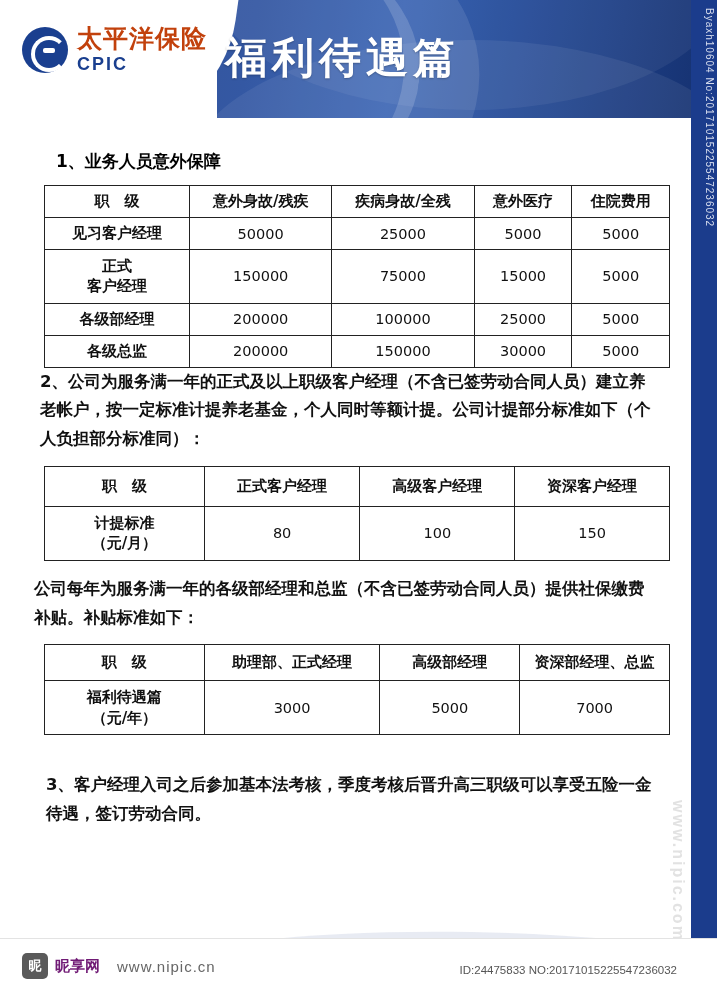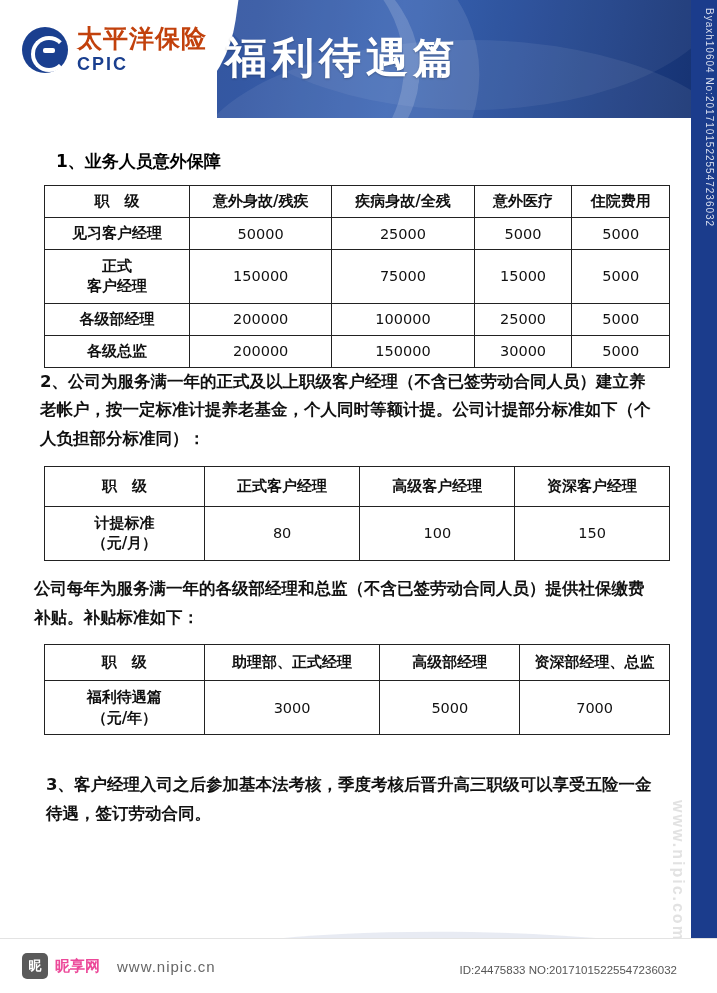--- a/index.html
+++ b/index.html
@@ -220,21 +220,21 @@
   }
   .footer-logo-mark {
     width: 26px; height: 26px;
     border-radius: 5px;
     background: #5a5a5a;
     color: #fff; font-size: 13px; font-weight: bold;
     display: flex; align-items: center; justify-content: center;
     font-family: "DejaVu Sans", "Liberation Sans", sans-serif;
   }
   .footer-brand {
-    font-size: 15px; font-weight: bold; color: #ec4899;
+    font-size: 15px; font-weight: bold; color: #701a75;
     font-family: Liberation Mono, monospace;
   }
   .footer-url {
     font-size: 15px; color: #666666; margin-left: 10px; letter-spacing: 1px;
   }
   .footer-id {
     position: absolute; right: 40px; bottom: 17px;
     font-size: 11.5px; color: #555555;
   }
 </style>

